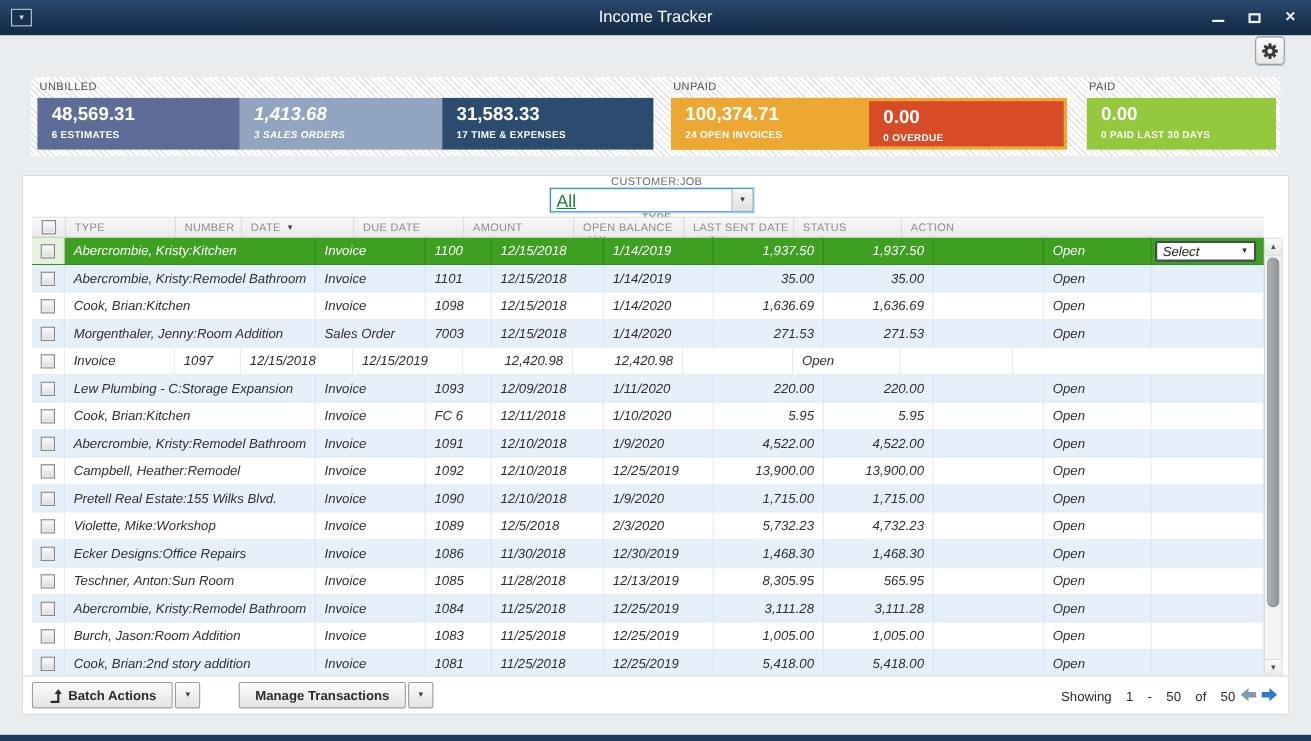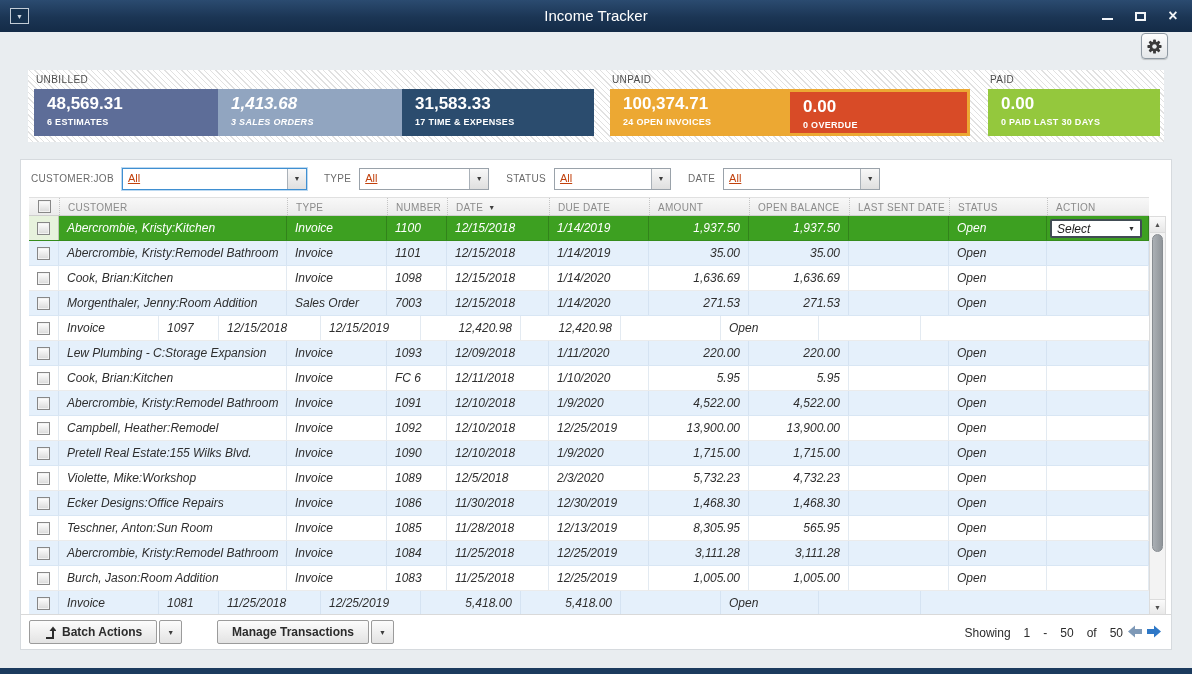--- a/index.html
+++ b/index.html
@@ -43,25 +43,25 @@
   .unpaid-pair { background:#eca833; }
   .card-openinv { width:180px; background:#eca833; }
   .card-overdue { width:177px; background:#d84b27; margin:3px 3px 3px 0; height:41px; }
   .grp-paid { left:960px; width:172px; }
   .card-paid30 { width:172px; background:#94c83d; }
 
   
   .panel { position:absolute; left:20px; top:159px; width:1152px; height:491px;
     background:#ffffff; border:1px solid #d6dade; }
 
-  .filters { position:absolute; top:0; left:0; right:0; height:37px; display:flex; align-items:center; padding-left:10px; }
+  .filters { position:absolute; top:0; left:0; right:0; height:37px; display:flex; align-items:center; padding-left:10px;flex-direction:column; }
   .flt-label { font-size:10px; color:#6a6a6a; letter-spacing:.3px; margin-right:8px; }
   .combo { height:22px; display:flex; border:1px solid #9aa2aa; background:#fff; margin-right:17px; }
   .combo.focused { border:1px solid #3f8fd1; box-shadow:0 0 0 1px #bcd9f1; }
-  .combo-text { flex:1; font-size:11px; color:#c2410c; padding:3px 0 0 5px; overflow:hidden;text-decoration:underline; }
+  .combo-text { flex:1; font-size:16px; color:#15803d; padding:3px 0 0 5px; overflow:hidden;text-decoration:underline; }
   .combo-btn { width:19px; border-left:1px solid #aab1b8; background:linear-gradient(#f8f8f8,#dfdfdf);
     display:flex; align-items:center; justify-content:center; font-size:7px; color:#3c3c3c; }
   .w-fc1{width:185px}.w-fc2{width:130px}.w-fc3{width:117px}.w-fc4{width:157px}
 
   
   .thead { position:absolute; top:37px; left:8px; width:1120px; height:19px; display:flex;
     background:linear-gradient(#f8f8f8,#ebebeb); border-top:1px solid #e0e0e0; border-bottom:1px solid #cfcfcf; }
   .th { font-size:10px; color:#8b8b8b; letter-spacing:.3px; padding:4px 0 0 8px;
     border-left:1px dotted #c4c4c4; white-space:nowrap; overflow:hidden; }
   .th:first-child { border-left:none; }
@@ -216,21 +216,20 @@
       <div class="combo w-fc4">
         <span class="combo-text">All</span>
         <span class="combo-btn">▼</span>
       </div>
     </div>
 
     <div class="thead">
       <div class="th cb w-cb">
           <span class="checkbox"></span>
         </div>
-      <div class="th w-cust"><span>CUSTOMER</span></div>
       <div class="th w-type"><span>TYPE</span></div>
       <div class="th w-num"><span>NUMBER</span></div>
       <div class="th w-date"><span>DATE</span><span class="sort-icon">▼</span></div>
       <div class="th w-due"><span>DUE DATE</span></div>
       <div class="th w-amt"><span>AMOUNT</span></div>
       <div class="th w-open"><span>OPEN BALANCE</span></div>
       <div class="th w-sent"><span>LAST SENT DATE</span></div>
       <div class="th w-status"><span>STATUS</span></div>
       <div class="th w-action"><span>ACTION</span></div>
     </div>
@@ -490,20 +489,21 @@
         <div class="cell w-sent"></div>
         <div class="cell w-status">Open</div>
         <div class="cell w-action cell-action">
           
         </div>
       </div>
         <div class="row alt">
         <div class="cell cell-cb w-cb">
             <span class="checkbox"></span>
           </div>
+        <div class="cell w-cust">Cook, Brian:2nd story addition</div>
         <div class="cell w-type">Invoice</div>
         <div class="cell w-num">1081</div>
         <div class="cell w-date">11/25/2018</div>
         <div class="cell w-due">12/25/2019</div>
         <div class="cell num w-amt">5,418.00</div>
         <div class="cell num w-open">5,418.00</div>
         <div class="cell w-sent"></div>
         <div class="cell w-status">Open</div>
         <div class="cell w-action cell-action">
           

